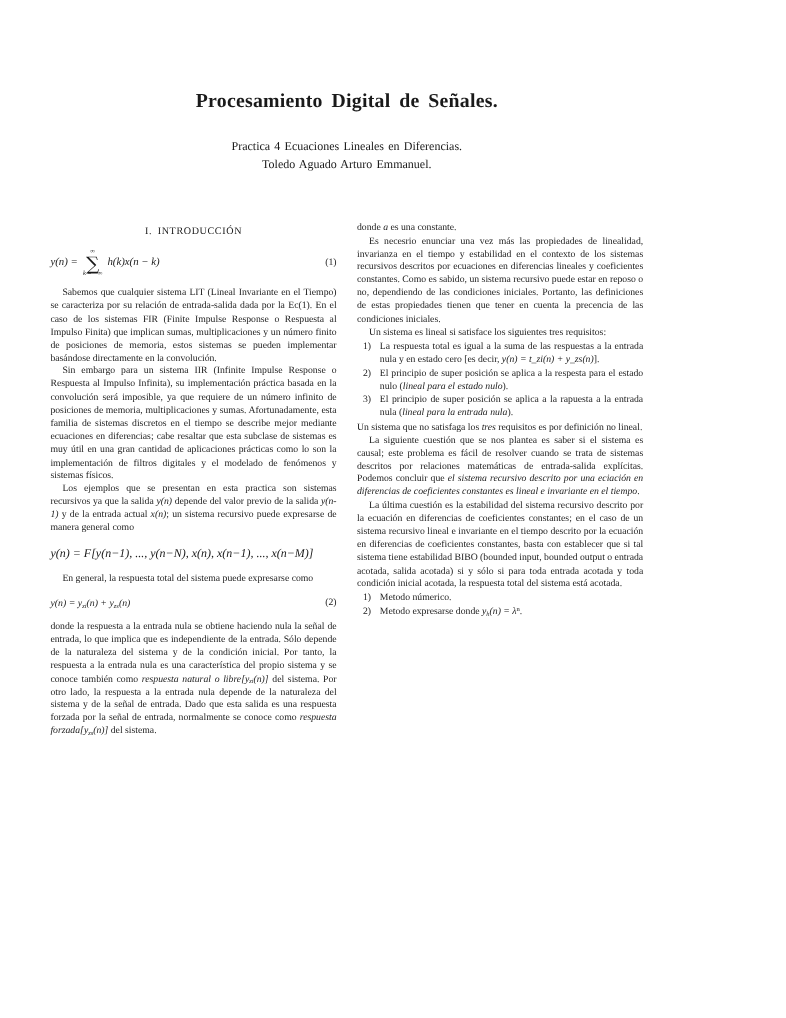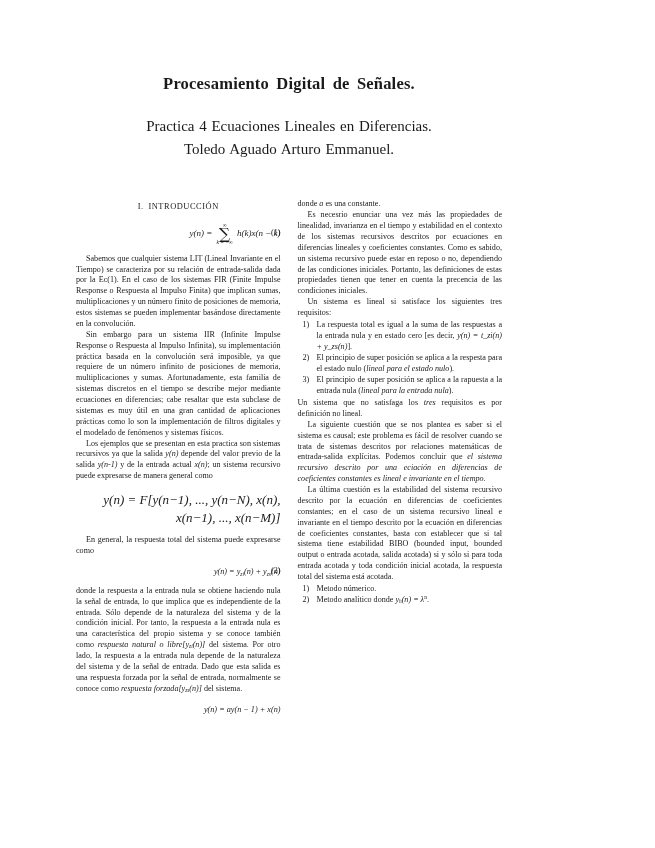--- a/index.html
+++ b/index.html
@@ -13,37 +13,37 @@
     font-family: "Liberation Serif", "DejaVu Serif", serif;
     color: #1a1a1a;
     overflow: hidden;
   }
   .page {
     position: relative;
     width: 578px;
     height: 848px;
     background: #ffffff;
     box-sizing: border-box;
-    padding: 0 76px;
+    padding: 0 42px;
   }
   
   .title-block {
     padding-top: 74px;
     text-align: center;
   }
   .doc-title {
     font-size: 16.5px;
     font-weight: bold;
     letter-spacing: 0.2px;
     word-spacing: 3px;
     margin: 0;
     line-height: 1.2;
   }
   .subtitle {
-    font-size: 15px;
+    font-size: 10px;
     margin-top: 22px;
     line-height: 1.45;
     word-spacing: 1px;
   }
   .subtitle div + div { margin-top: 1px; }
 
   
   .columns {
     display: flex;
     margin-top: 39px;
@@ -67,37 +67,37 @@
   }
   p {
     margin: 0;
     text-indent: 10px;
   }
   p.noindent { text-indent: 0; }
 
   
   .eq {
     position: relative;
-    text-align: right;
+    text-align: left;
     margin: 9px 0 9px 0;
     font-family: "Liberation Serif", "DejaVu Serif", serif;
     font-style: italic;
     font-size: 9px;
   }
   .eq .num {
     position: absolute;
     right: 0;
     top: 50%;
     transform: translateY(-50%);
     font-style: normal;
     font-size: 8.1px;
   }
   .eq-inner { display: inline-block; }
   .eq-small { font-size: 8.2px; }
-  .eq-tiny  { font-size: 13px; }
+  .eq-tiny  { font-size: 10px; }
 
   
   .sum-wrap {
     display: inline-flex;
     flex-direction: column;
     align-items: center;
     vertical-align: middle;
     font-style: normal;
     margin: 0 2px;
     position: relative;
@@ -200,23 +200,20 @@
       <div class="eq eq-small">
         <span class="eq-inner"><span>y(n) = y</span><sub>zi</sub><span>(n) + y</span><sub>zs</sub><span>(n)</span></span>
         <span class="num">(2)</span>
       </div>
 
       <p class="noindent">
         <span>donde la respuesta a la entrada nula se obtiene haciendo nula la señal de entrada, lo que implica que es independiente de la entrada. Sólo depende de la naturaleza del sistema y de la condición inicial. Por tanto, la respuesta a la entrada nula es una característica del propio sistema y se conoce también como </span><em>respuesta natural o libre</em><i class="mathit">[y</i><sub>zi</sub><i class="mathit">(n)]</i><span> del sistema. Por otro lado, la respuesta a la entrada nula depende de la naturaleza del sistema y de la señal de entrada. Dado que esta salida es una respuesta forzada por la señal de entrada, normalmente se conoce como </span><em>respuesta forzada</em><i class="mathit">[y</i><sub>zs</sub><i class="mathit">(n)]</i><span> del sistema.</span>
       </p>
 
 
-      <div class="eq eq-small">
-        <span class="eq-inner">y(n) = ay(n − 1) + x(n)</span>
-      </div>
 
     </div>
 
     <div class="col">
 
       <p class="noindent">
         <span>donde </span><i class="mathit">a</i><span> es una constante.</span>
       </p>
 
       <p>Es necesrio enunciar una vez más las propiedades de linealidad, invarianza en el tiempo y estabilidad en el contexto de los sistemas recursivos descritos por ecuaciones en diferencias lineales y coeficientes constantes. Como es sabido, un sistema recursivo puede estar en reposo o no, dependiendo de las condiciones iniciales. Portanto, las definiciones de estas propiedades tienen que tener en cuenta la precencia de las condiciones iniciales.</p>
@@ -244,19 +241,19 @@
       </p>
 
       <p>La última cuestión es la estabilidad del sistema recursivo descrito por la ecuación en diferencias de coeficientes constantes; en el caso de un sistema recursivo lineal e invariante en el tiempo descrito por la ecuación en diferencias de coeficientes constantes, basta con establecer que si tal sistema tiene estabilidad BIBO (bounded input, bounded output o entrada acotada, salida acotada) si y sólo si para toda entrada acotada y toda condición inicial acotada, la respuesta total del sistema está acotada.</p>
 
 
       <ol class="reqs">
         <li>
           <span>Metodo númerico.</span>
         </li>
         <li>
-          <span>Metodo analitico donde </span><i class="mathit">y</i><sub>h</sub><i class="mathit">(n) = λ</i><sup>n</sup><span>.</span>
+          <span>Metodo expresarse donde </span><i class="mathit">y</i><sub>h</sub><i class="mathit">(n) = λ</i><sup>n</sup><span>.</span>
         </li>
       </ol>
 
     </div>
   </div>
 </div>
 
 </body></html>

